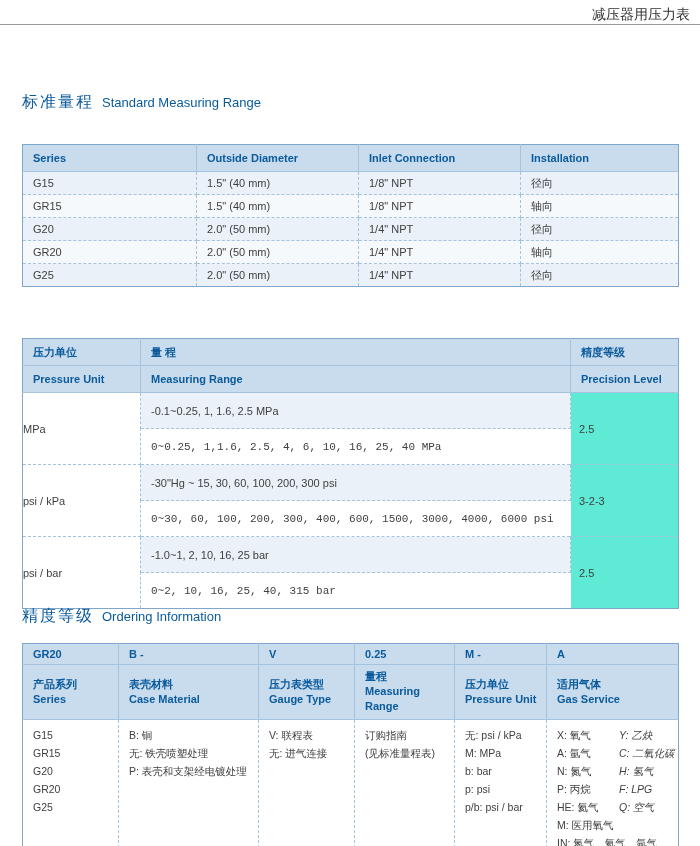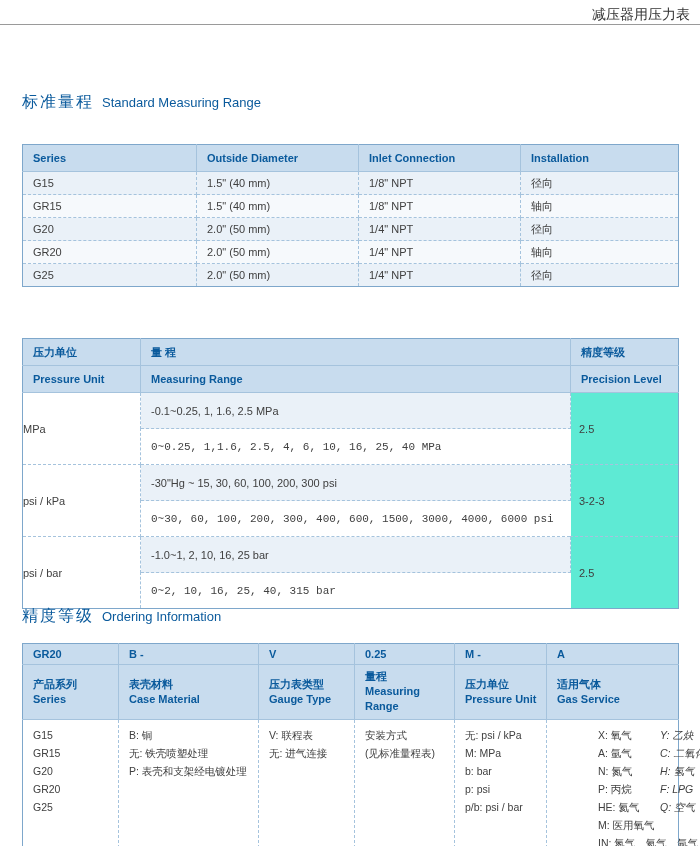--- a/index.html
+++ b/index.html
@@ -82,21 +82,21 @@
   #t3 tr.code td:last-child, #t3 tr.hdr td:last-child { border-right:none; }
   #t3 tr.main td {
     background:#ffffff; vertical-align:top;
     height:112px; padding:6px 4px 6px 10px;
     font-size:10.5px; line-height:18px;
     border-right:1px dashed #a5c3dd;
   }
   #t3 tr.main td:last-child { border-right:none; }
   #t3 td.gas-cell { line-height:16px; }
   #t3 .pair { display:flex; }
-  #t3 .pair .l { min-width:56px; margin-right:6px; white-space:nowrap;margin-left:41px; }
+  #t3 .pair .l { min-width:56px; margin-right:6px; white-space:nowrap; }
   #t3 .pair .r { white-space:nowrap;font-style:italic; }
   .nowrap { white-space:nowrap; }
 </style>
 </head>
 <body>
 
 <div class="page-head">减压器用压力表</div>
 <div class="head-rule"></div>
 
 <div class="sec-title" id="sec1">
@@ -257,21 +257,21 @@
       <td>
         <div class="nowrap">B:  铜</div>
         <div class="nowrap">无:  铁壳喷塑处理</div>
         <div class="nowrap">P:  表壳和支架经电镀处理</div>
       </td>
       <td>
         <div class="nowrap">V:  联程表</div>
         <div class="nowrap">无:  进气连接</div>
       </td>
       <td>
-        <div class="nowrap">安装方式</div>
+        <div class="nowrap">订购指南</div>
         <div class="nowrap">(见标准量程表)</div>
       </td>
       <td>
         <div class="nowrap">无:  psi / kPa</div>
         <div class="nowrap">M: MPa</div>
         <div class="nowrap">b: bar</div>
         <div class="nowrap">p: psi</div>
         <div class="nowrap">p/b: psi / bar</div>
       </td>
       <td class="gas-cell">

